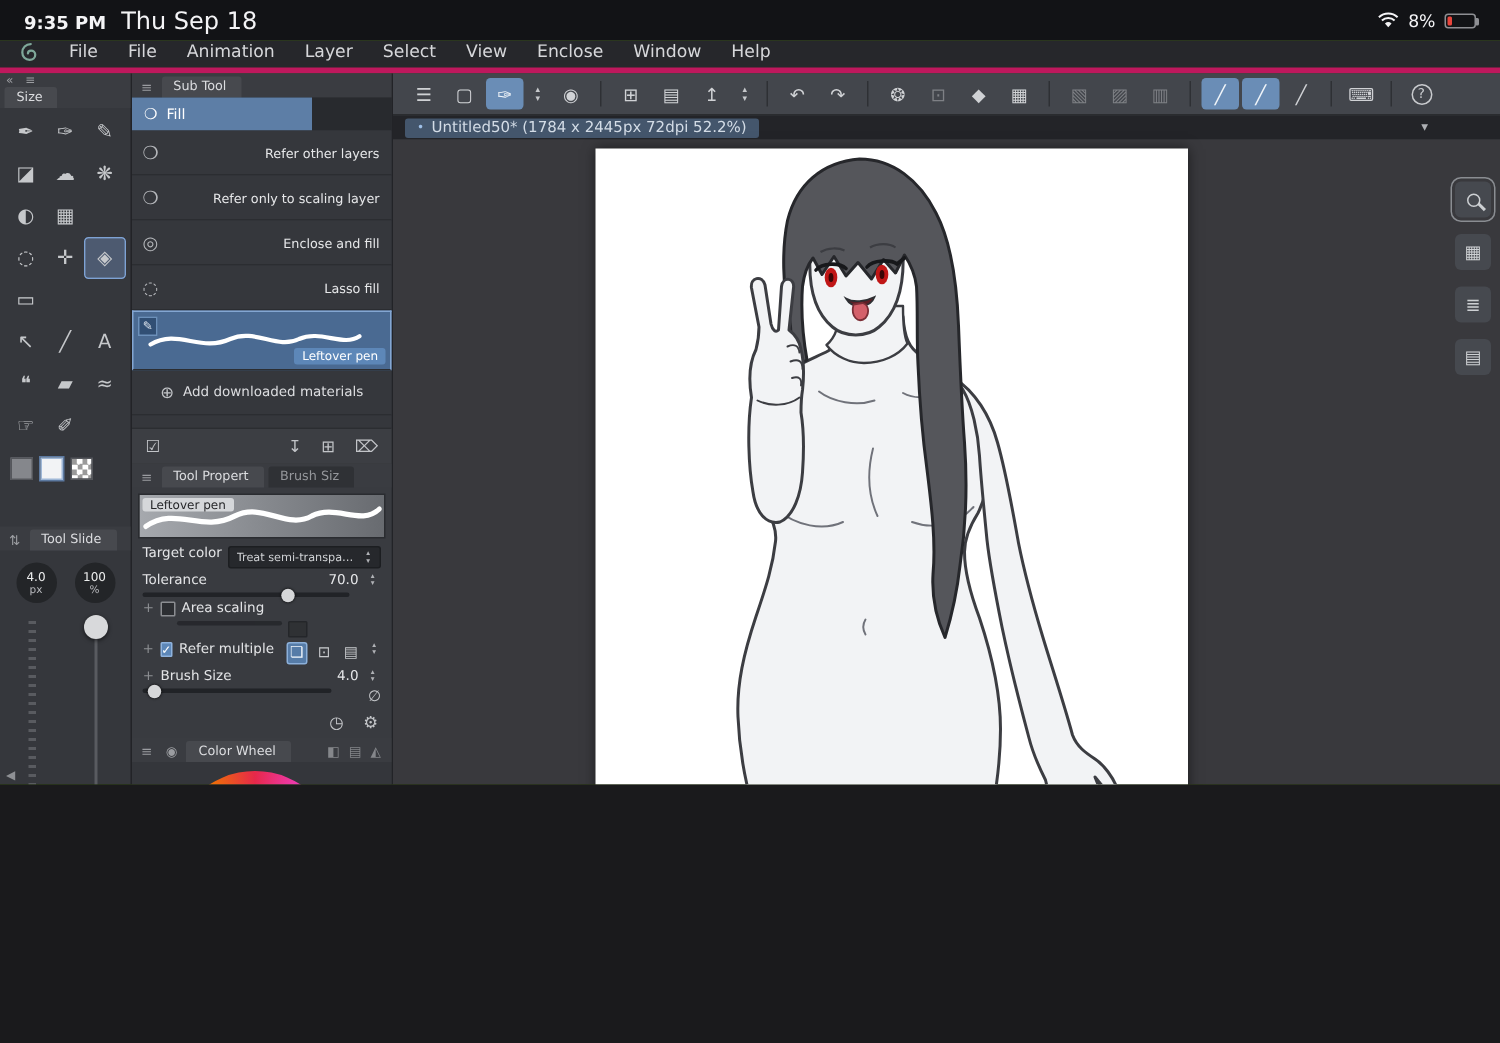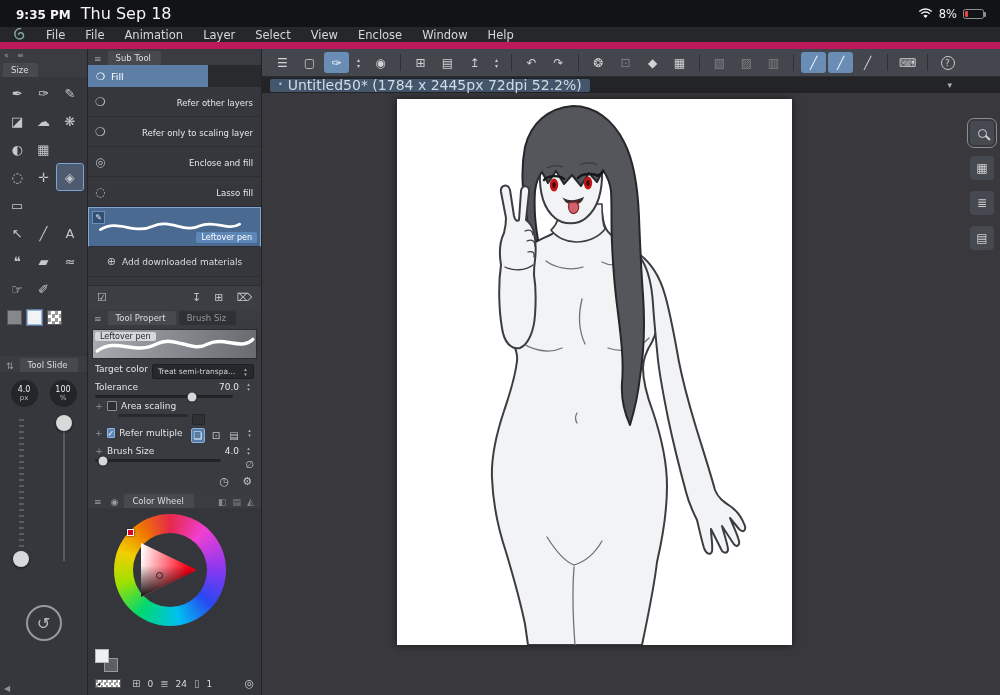--- a/index.html
+++ b/index.html
@@ -1,32 +1,32 @@
 <!DOCTYPE html>
 <html><head>
 <meta charset="utf-8">
 <style>
 *{margin:0;padding:0;box-sizing:border-box}
 html,body{background:#1a1a1c}
 body{font-family:"DejaVu Sans","Liberation Sans",sans-serif}
-.app{position:relative;width:1000px;height:695px;margin:0 auto;background:#4d7c0f;overflow:hidden;color:#d8d9db}
+.app{position:relative;width:1000px;height:523px;margin:0 auto;background:#4d7c0f;overflow:hidden;color:#d8d9db}
 
 
 .statusbar{position:absolute;top:0;left:0;right:0;height:27px;background:#121316;display:flex;align-items:center;justify-content:space-between;padding:0 16px;color:#f4f4f6}
 .sb-left{display:flex;align-items:baseline;gap:10px}
 .sb-time{font-size:12px;font-weight:bold}
 .sb-date{font-size:16px}
 .sb-right{display:flex;align-items:center;gap:6px}
 .sb-batt-pct{font-size:11.5px}
 .batt{width:21px;height:10px;border:1px solid #8e8f93;border-radius:2.5px;position:relative}
 .batt::after{content:"";position:absolute;right:-3px;top:2.5px;width:2px;height:5px;background:#8e8f93;border-radius:0 1px 1px 0}
 .blvl{position:absolute;left:1px;top:1px;bottom:1px;width:2.5px;background:#e8453c;border-radius:1px}
 
 
-.menubar{position:absolute;top:27px;left:0;right:0;height:22px;background:#26272b;display:flex;align-items:flex-end;padding-left:12px;border-bottom:7px solid #be185d}
+.menubar{position:absolute;top:27px;left:0;right:0;height:22px;background:#26272b;display:flex;align-items:flex-start;padding-left:12px;border-bottom:4px solid #be185d}
 .logo{width:16px;height:16px;margin-right:8px;display:flex;align-items:center;justify-content:center}
 .menu-item{font-size:11.5px;color:#d6d7da;padding:0 10px;cursor:default}
 
 
 .workspace{position:absolute;top:49px;left:0;right:0;bottom:0;display:flex}
 .leftcol{width:88px;background:#35373c;border-right:1px solid #222327;display:flex;flex-direction:column;position:relative}
 .midcol{width:174px;background:#34363b;border-right:1px solid #222327;display:flex;flex-direction:column}
 .maincol{flex:1;position:relative;background:#39393d}
 
 
@@ -127,21 +127,21 @@
 .tb-btn.dis{color:#7e8085}
 .tb-sep{width:1px;height:17px;background:#2e3034;margin:0 5px}
 .tb-step{display:flex;flex-direction:column;align-items:center;min-width:15px}
 .tb-step span{font-size:6px;line-height:5.5px;color:#c6c8cb}
 .helpbtn{width:14px;height:14px;border:1.2px solid #c9cbce;border-radius:50%;font-size:9px;display:flex;align-items:center;justify-content:center;color:#c9cbce}
 
 
 .tabbar{height:16px;background:#232428;display:flex;align-items:center;padding:0 8px}
 .ctab{height:13px;background:#44566c;border-radius:2px;padding:0 8px;display:flex;align-items:center;gap:5px}
 .ctab .dot{color:#9fc0e8;font-size:8px;line-height:8px}
-.ctab .t{font-size:14px;color:#d3dce6;white-space:nowrap}
+.ctab .t{font-size:10px;color:#d3dce6;white-space:nowrap}
 .tab-chevron{margin-left:auto;margin-right:40px;font-size:9px;color:#aeb0b4}
 
 
 .canvas-area{position:absolute;top:44px;left:0;right:0;bottom:0;background:#39393d}
 .canvas{position:absolute;left:135px;top:6px;width:395px;height:546px;background:#ffffff;box-shadow:0 0 8px rgba(0,0,0,.55)}
 .canvas svg{display:block}
 
 
 .rstrip{position:absolute;right:3px;top:28px;width:30px;display:flex;flex-direction:column;align-items:center;gap:11px;z-index:3}
 .rbtn2{width:24px;height:24px;background:#46494f;border-radius:4px;display:flex;align-items:center;justify-content:center;font-size:12px;color:#cdd0d3}

